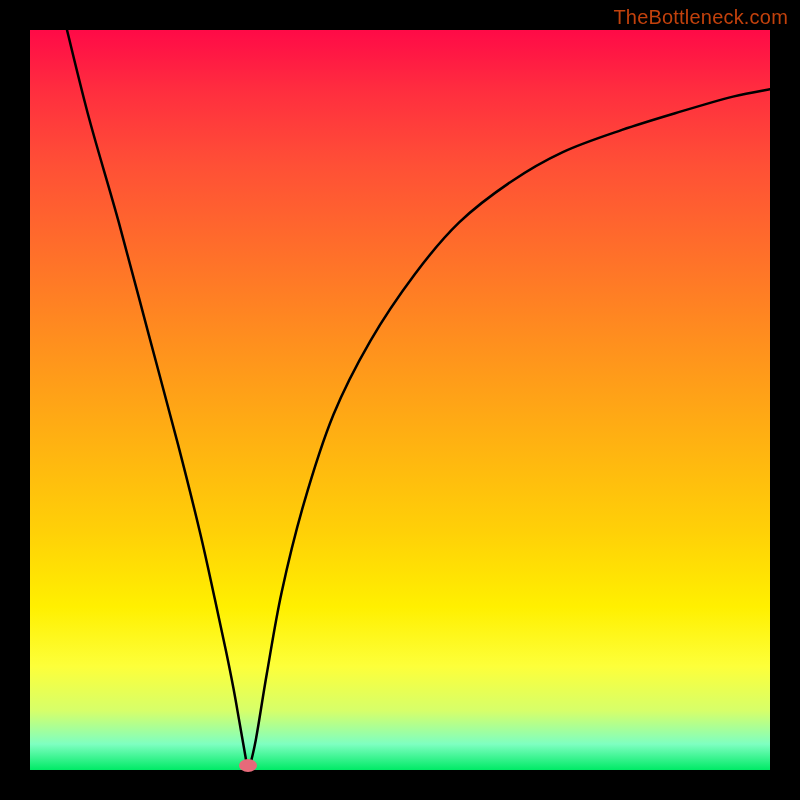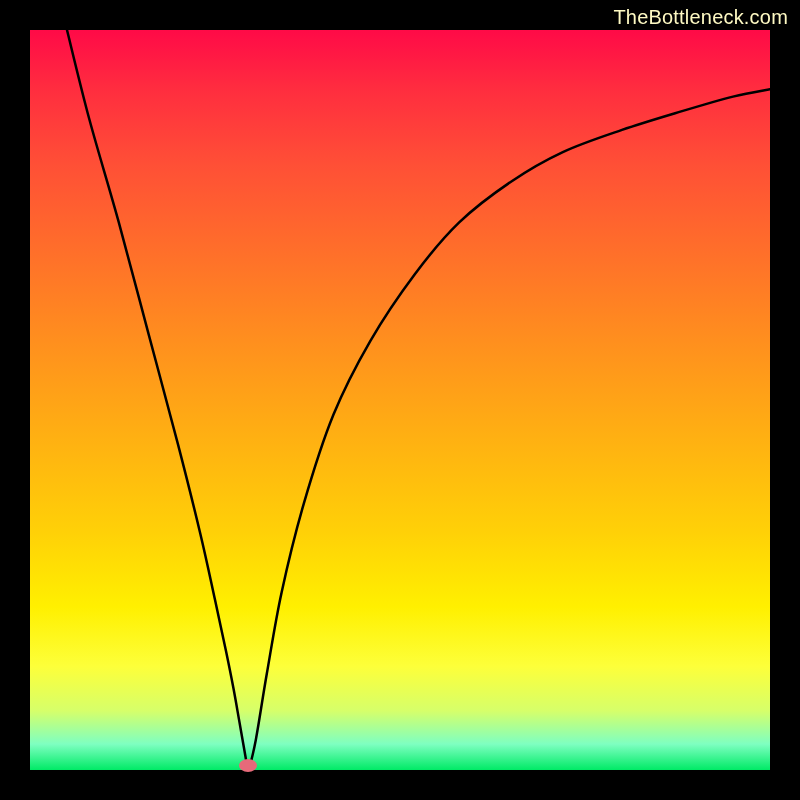--- a/index.html
+++ b/index.html
@@ -53,21 +53,21 @@
     top: 0;
     width: 740px;
     height: 740px;
   }
   .watermark {
     position: absolute;
     top: 6px;
     right: 12px;
     font-family: Arial, Helvetica, sans-serif;
     font-size: 20px;
-    color: #fef9c3;
+    color: #c2410c;
     font-weight: 500;
     letter-spacing: 0.2px;
     user-select: none;
   }
   .marker {
     position: absolute;
     width: 18px;
     height: 13px;
     background: #e76a7a;
     border-radius: 50%;

